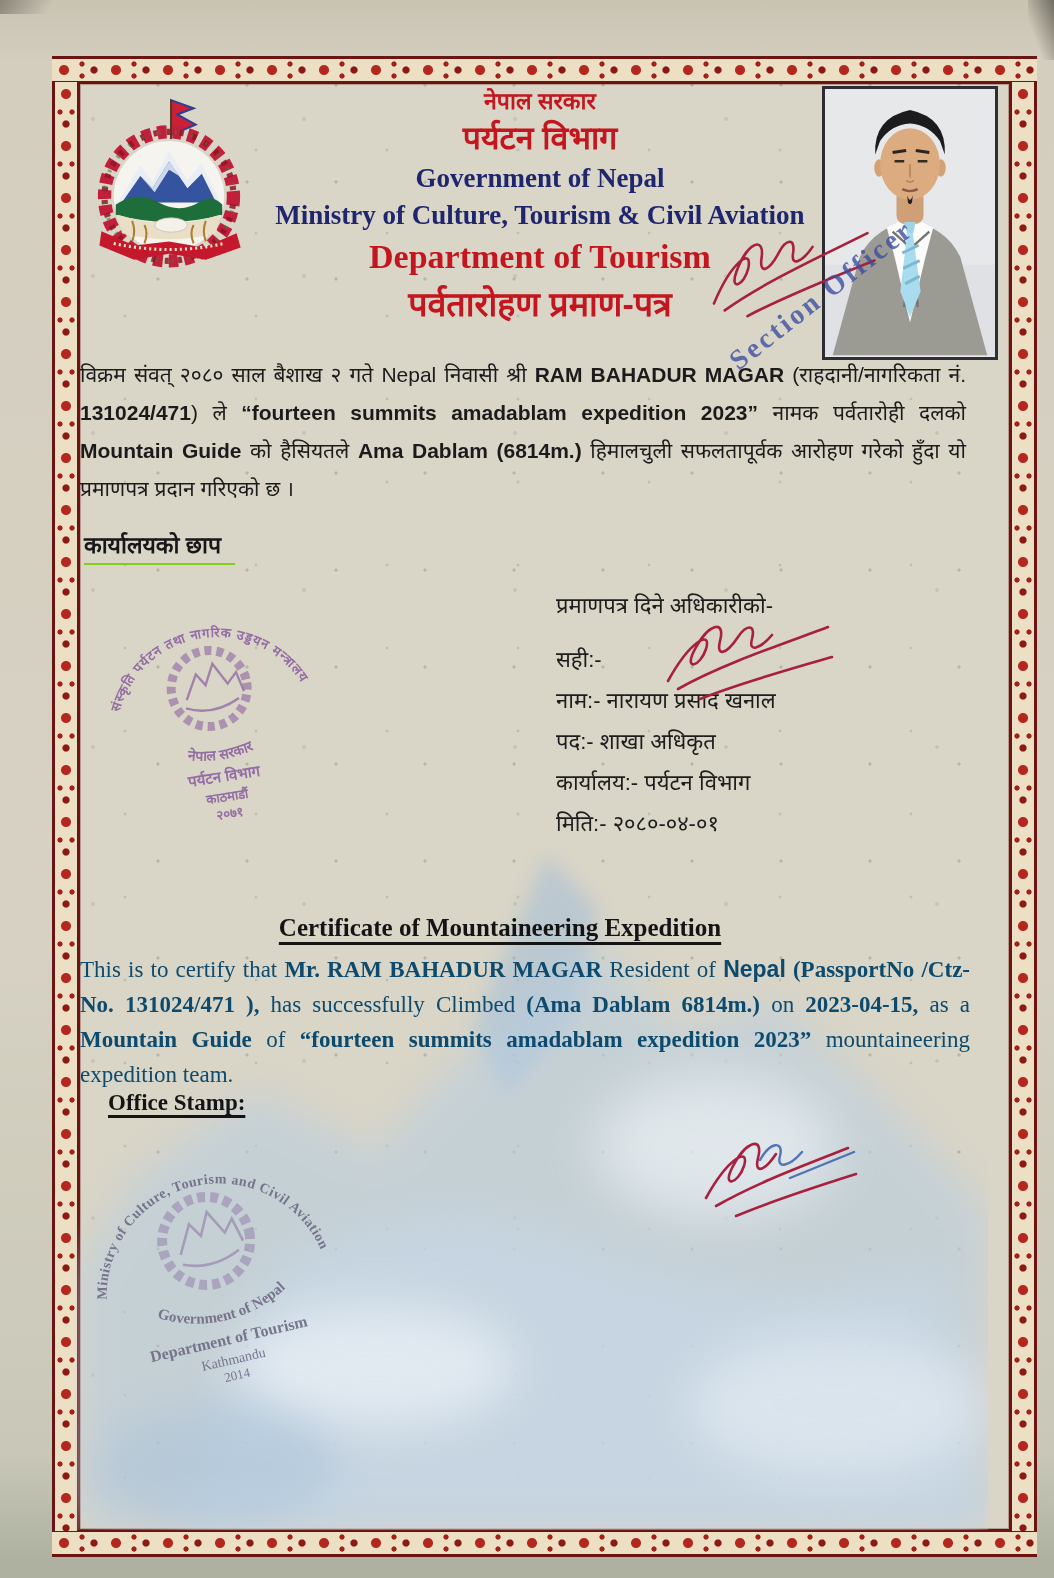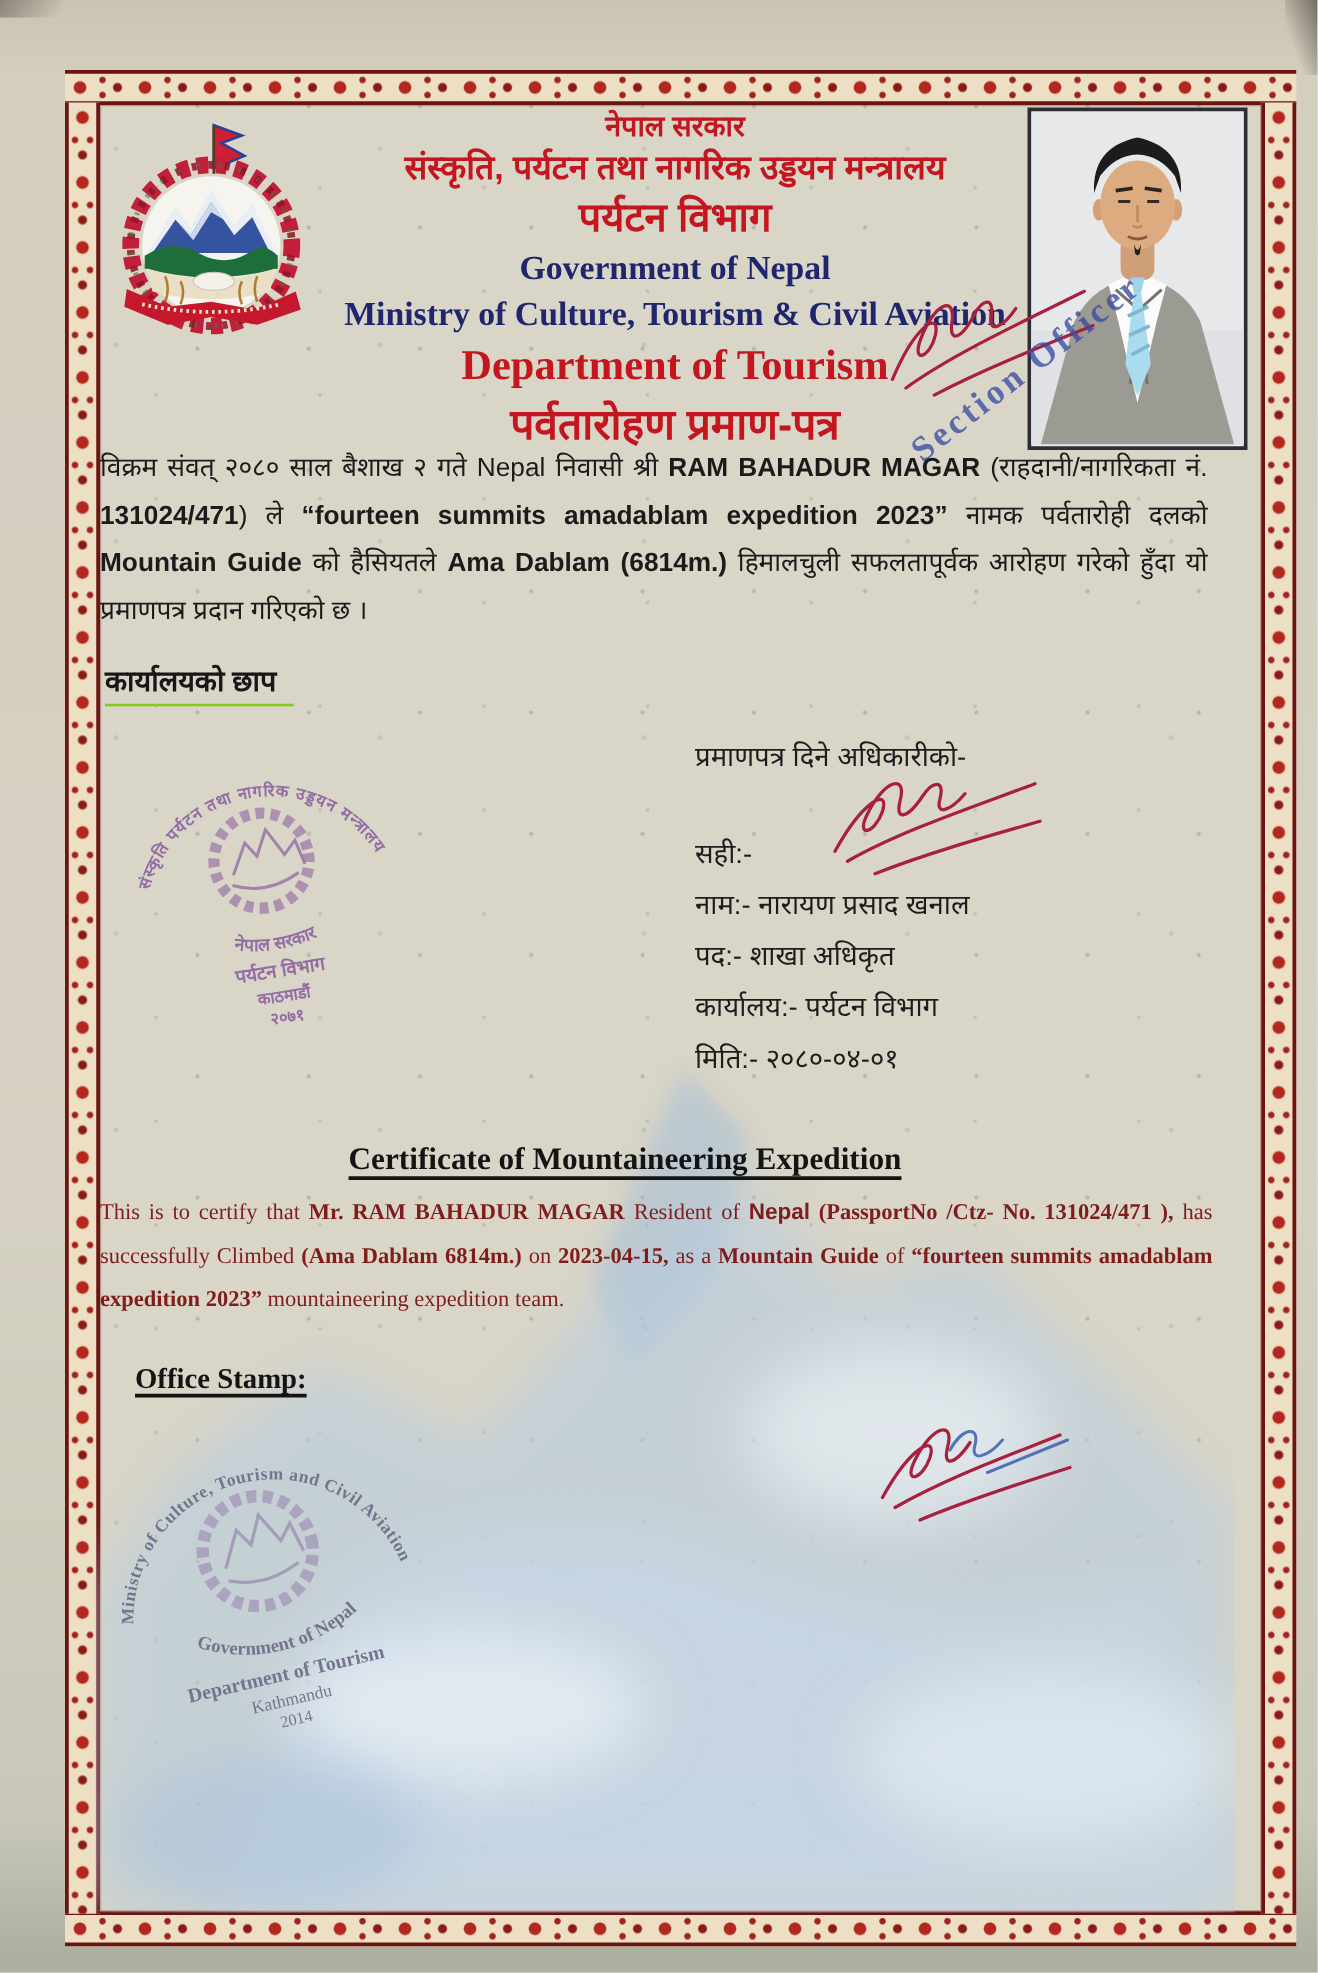--- a/index.html
+++ b/index.html
@@ -74,32 +74,32 @@
   .np-para { position:absolute; left:80px; top:356px; width:886px; z-index:3;
     font-size:21px; line-height:38px; color:#1b1b1b; text-align:justify; }
   .np-para .b { font-weight:bold; }
 
   .stamp-label-np { position:absolute; left:84px; top:528px; z-index:3;
     font-size:23px; font-weight:bold; color:#171717;
     border-bottom:2px solid #84cc16; padding-right:14px; padding-bottom:3px; }
 
   .np-officer { position:absolute; left:556px; top:594px; z-index:3; font-size:22px; color:#1d1d1d; }
   .np-officer div { line-height:24px; margin-bottom:17px; }
-  .np-officer .heading { margin-bottom:53px; }
+  .np-officer .heading { margin-bottom:30px; }
 
   .stamp { position:absolute; z-index:2; }
   .stamp1 { left:96px; top:610px; width:238px; height:218px; transform:rotate(-9deg); opacity:.88; }
   .stamp2 { left:88px; top:1156px; width:252px; height:238px; transform:rotate(-13deg); opacity:.9; }
 
   
   .en-heading { position:absolute; left:80px; top:914px; width:840px; text-align:center; z-index:3;
     font-family:Liberation Serif, serif; font-size:25px; font-weight:bold; color:#141414; }
   .en-heading span { text-decoration:underline; text-underline-offset:6px; text-decoration-thickness:2.5px; }
   .en-para { position:absolute; left:80px; top:952px; width:890px; z-index:3;
-    font-family:"Liberation Serif", serif; font-size:18px; line-height:35px; color:#7f1d1d; text-align:justify; }
+    font-family:"Liberation Serif", serif; font-size:23px; line-height:35px; color:#0c4a6e; text-align:justify; }
   .en-para .b { font-weight:bold; }
   .en-para .sans { font-family:"Liberation Sans", sans-serif; }
 
   .stamp-label-en { position:absolute; left:84px; top:1090px; z-index:3;
     font-family:"Liberation Serif", serif; font-size:23px; font-weight:bold; color:#141414;
     text-decoration:underline; text-underline-offset:5px; text-decoration-thickness:2.5px;margin-left:24px; }
 
   .en-officer { position:absolute; left:562px; top:1134px; z-index:3;
     font-family:"Liberation Serif", serif; font-size:22px; color:#161616; }
   .en-officer div { line-height:24px; margin-bottom:18px; }
@@ -149,21 +149,20 @@
       <path d="M104,128 Q100,136 104,146"></path>
         <path d="M116,124 Q112,134 116,144"></path>
     </g>
     <ellipse cx="82" cy="128" rx="16" ry="7" fill="#f4f1ea" stroke="#c9c2b0" stroke-width="0.8"></ellipse>
     <path d="M14,134 L46,148 L80,144 L114,150 L146,136 L150,150 L116,162 L80,156 L46,162 L12,148 Z" fill="#c5182c"></path>
     <path d="M26,146 Q80,158 134,146" stroke="#f3e4c8" stroke-width="3" stroke-dasharray="2 3" fill="none"></path>
   </svg>
 
   <div class="header-block">
     <div class="h-red-sm">नेपाल सरकार</div>
-    <div class="h-red-md">संस्कृति, पर्यटन तथा नागरिक उड्डयन मन्त्रालय</div>
     <div class="h-red-lg">पर्यटन विभाग</div>
     <div class="h-navy">Government of Nepal</div>
     <div class="h-navy">Ministry of Culture, Tourism &amp; Civil Aviation</div>
     <div class="h-red-serif">Department of Tourism</div>
     <div class="h-title-np">पर्वतारोहण प्रमाण-पत्र</div>
   </div>
 
   <div class="photo-box">
     <svg viewBox="0 0 176 274">
       <rect width="176" height="274" fill="#e7e8ea"></rect>

